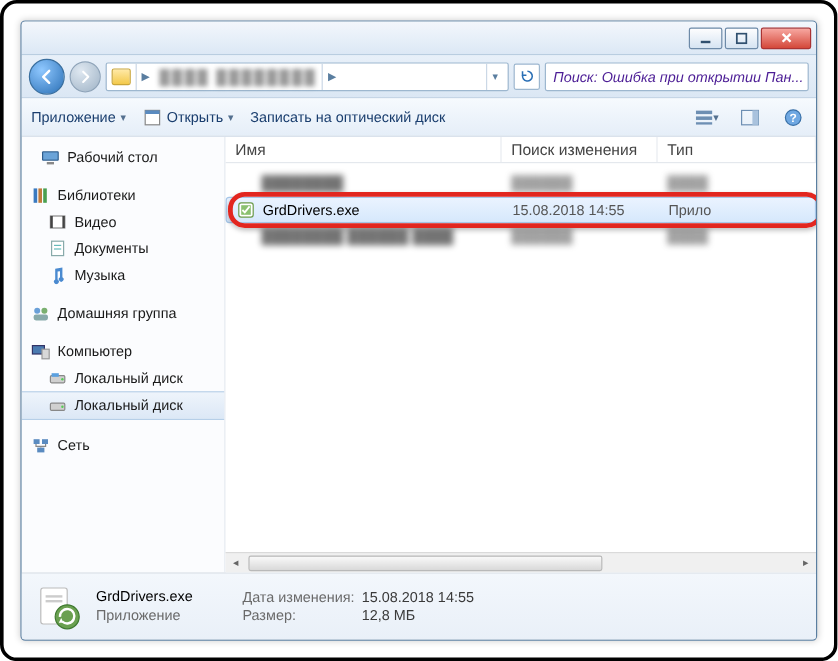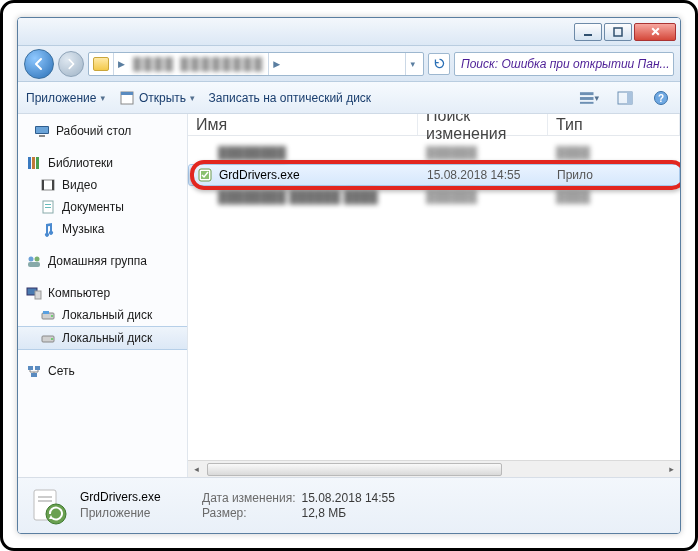--- a/index.html
+++ b/index.html
@@ -31,21 +31,21 @@
   
   .body { flex: 1; display: flex; overflow: hidden; }
   .sidebar { width: 170px; background: #fbfcfe; border-right: 1px solid #e0e6ed; padding: 6px 0; font-size: 12px; color: #1a1a1a; overflow:hidden; }
   .sb-item { display: flex; align-items: center; gap: 6px; padding: 3px 8px 3px 22px; white-space: nowrap; }
   .sb-item.top { padding-left: 16px; font-weight: normal; }
   .sb-item.cat { padding-left: 8px; margin-top: 10px; }
   .sb-item.sel { background: linear-gradient(#eef4fb,#dce8f6); border:1px solid #b6cfe8; border-left:none; border-right:none; }
   .sb-icon { width: 16px; height: 16px; display:inline-flex; align-items:center; justify-content:center; flex-shrink:0; }
   
   .filelist { flex: 1; background: #fff; position: relative; display:flex; flex-direction:column; }
-  .headers { display: flex; height: 22px; border-bottom: 1px solid #e4e8ed; font-size: 16px; color: #444; align-items: center; }
+  .headers { display: flex; height: 22px; border-bottom: 1px solid #e4e8ed; font-size: 13px; color: #444; align-items: center; }
   .hcol { padding: 0 8px; border-right: 1px solid #e8ecf1; height:100%; display:flex; align-items:center; }
   .hcol.name { width: 230px; }
   .hcol.date { width: 130px; }
   .hcol.type { flex:1; }
   .rows { position:relative; flex:1; padding-top:6px; }
   .row { display:flex; align-items:center; height:22px; font-size:12px; }
   .row.blur { filter: blur(2.5px); opacity:.55; }
   .row.sel { background: linear-gradient(#eaf3ff,#d6e8fc); border:1px solid #a8c8ea; border-radius:3px; }
   .rcol { padding: 0 8px; overflow:hidden; white-space:nowrap; }
   .rcol.name { width:230px; display:flex; align-items:center; gap:6px; }

